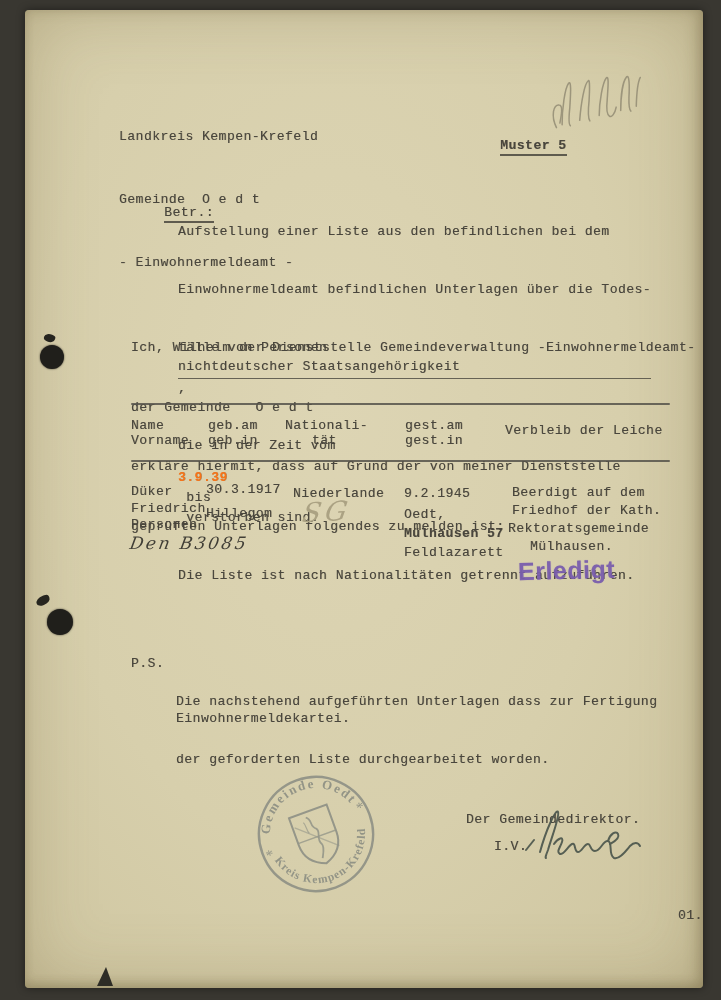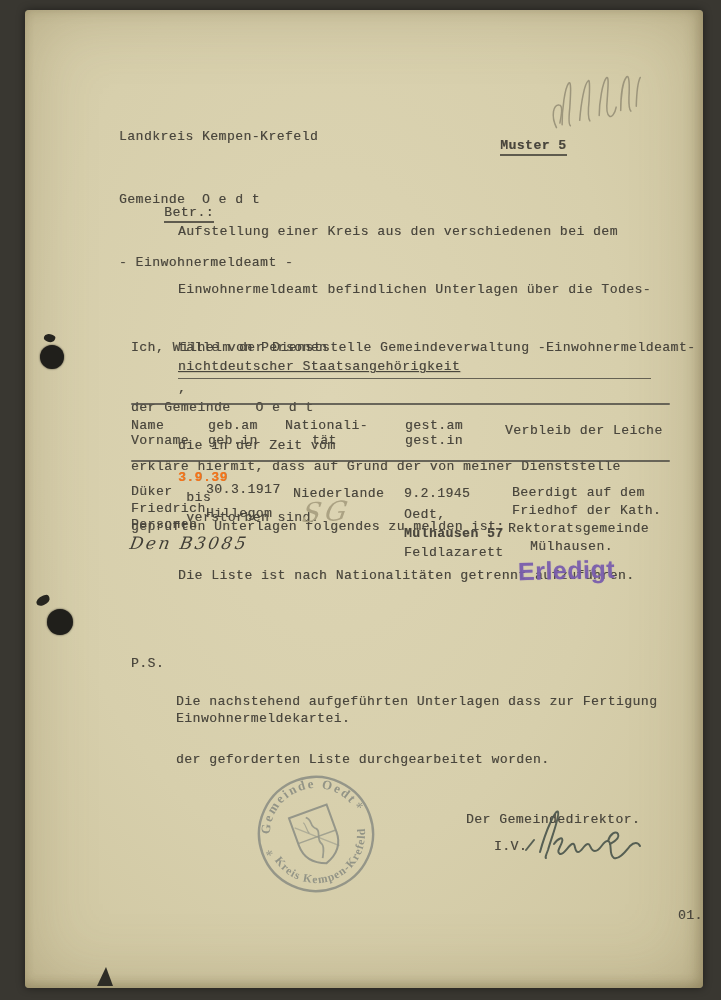--- a/index.html
+++ b/index.html
@@ -19,21 +19,21 @@
     position:absolute;color:#49463d;font-size:13px;letter-spacing:.5px;
     white-space:pre;line-height:19px;
     text-shadow:.4px .4px .5px rgba(70,64,50,.45);
   }
   .lineblock span{display:block;}
   .lh25 span{line-height:25px;}
   .lh20 span{line-height:19.8px;}
   .lh21 span{line-height:21.5px;}
   .bold{font-weight:bold;}
   .u{border-bottom:2px solid rgba(73,70,61,.85);padding-bottom:1px;}
-  .u-thin{border-bottom:1.5px solid rgba(73,70,61,.8);padding-bottom:.5px;text-decoration:underline;}
+  .u-thin{border-bottom:1.5px solid rgba(73,70,61,.8);padding-bottom:.5px;}
   .bd{font-weight:bold;color:#f97316;margin-top:12px;}
   .rule{position:absolute;height:2px;background:#55524a;opacity:.85;border-radius:1px;}
   .hand{
     position:absolute;font-family:"DejaVu Serif",serif;font-style:italic;
     color:#403e36;font-size:17px;letter-spacing:2.5px;transform:skewX(-10deg);white-space:pre;
   }
   .pencil-sg{
     position:absolute;font-family:"DejaVu Serif",serif;font-style:italic;
     color:#aba283;font-size:27px;letter-spacing:4px;transform:skewX(-12deg) rotate(-3deg);
   }
@@ -76,21 +76,21 @@
       <path d="M54,48 C56,34 62,16 66,12 C70,8 66,24 64,34 C62,42 62,48 64,50 C66,52 70,48 72,42"></path>
       <path d="M76,46 C78,32 82,18 86,14 C90,10 88,24 86,34 C85,40 84,46 86,48"></path>
       <path d="M92,44 C94,32 97,20 100,16"></path>
     </g>
   </svg>
 
   <div class="tw" style="left:131px;top:184px;">
     <span class="u">Betr.:</span>
   </div>
   <div class="tw lineblock lh20" style="left:178px;top:184px;">
-    <span>Aufstellung einer Kreis aus den verschiedenen bei dem</span>
+    <span>Aufstellung einer Liste aus den befindlichen bei dem</span>
     <span>Einwohnermeldeamt befindlichen Unterlagen über die Todes-</span>
     <span><span>fälle von Personen </span><span class="u-thin">nichtdeutscher Staatsangehörigkeit</span><span>,</span></span>
     <span><span>die in der Zeit vom </span><span class="bd">3.9.39</span><span> bis </span><span> verstorben sind.</span></span>
     <span>Die Liste ist nach Nationalitäten getrennt aufzuführen.</span>
   </div>
 
   <div class="tw lineblock lh21" style="left:131px;top:299px;">
     <span>Ich, Wilhelm der Dienststelle Gemeindeverwaltung -Einwohnermeldeamt-</span>
     <span>der Gemeinde   O e d t</span>
     <span>erkläre hiermit, dass auf Grund der von meiner Dienststelle</span>

